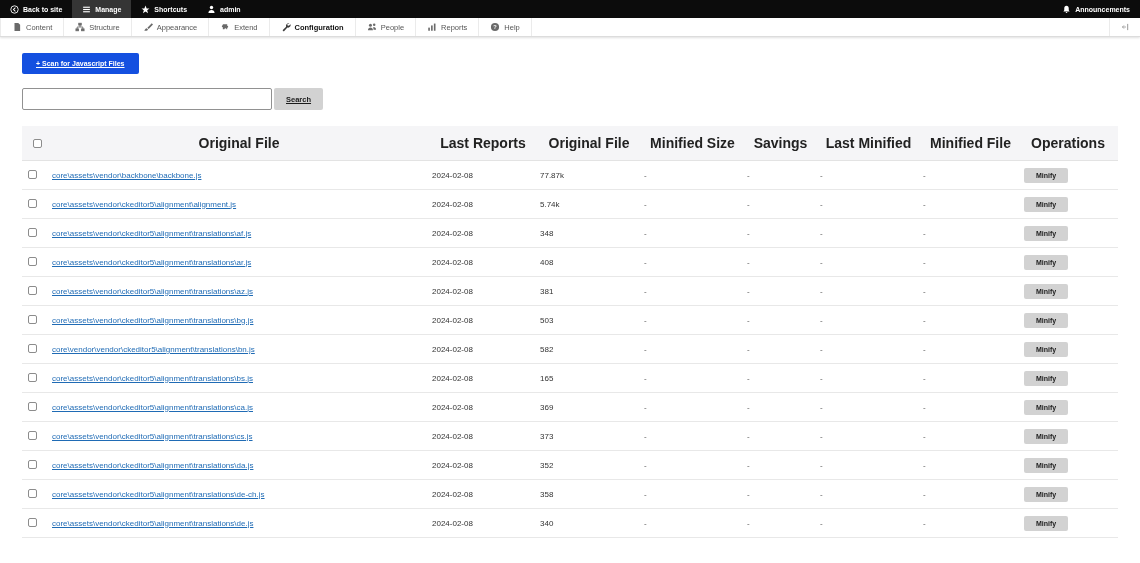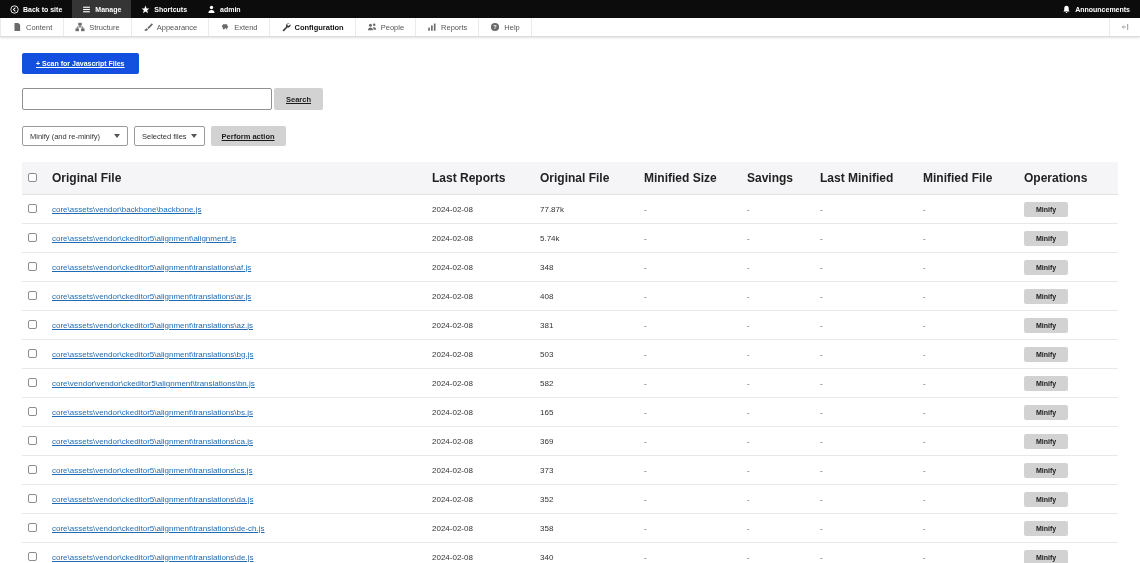--- a/index.html
+++ b/index.html
@@ -49,21 +49,21 @@
   .fake-select .caret{width:0;height:0;border-left:3px solid transparent;
     border-right:3px solid transparent;border-top:4px solid #555;margin-left:8px;}
   .sel-action{width:106px;justify-content:space-between;}
   .sel-files{margin-left:6px;}
   .sel-files .caret{margin-left:4px;}
   .perform-btn{height:20px;margin-left:6px;padding:0 11px;font-size:7.5px;}
 
   
   table{margin-top:16px;border-collapse:collapse;table-layout:fixed;width:1096px;font-size:8px;}
   thead tr{background:#f5f5f7;}
-  th{text-align:left;font-size:12px;color:#222;font-weight:bold;padding:9px 6px 9px 0;}
+  th{text-align:center;font-size:14px;color:#222;font-weight:bold;padding:9px 6px 9px 0;}
   th.cb-cell,td.cb-cell{padding-left:6px;}
   td{padding:0 6px 0 0;height:29px;border-bottom:1px solid #e8e8e8;color:#333;vertical-align:middle;}
   thead th{border-bottom:1px solid #e3e3e3;}
   a.file-link{color:var(--link);text-decoration:underline;cursor:pointer;}
   .dash{color:#555;}
   .cb{width:9px;height:9px;border:1px solid #8c8c8c;border-radius:2px;background:#fff;
     display:inline-block;cursor:pointer;}
   .minify-btn{background:var(--gray-btn);border:none;border-radius:2px;font-weight:bold;
     font-size:7px;color:#1b1b1b;padding:4px 12px;cursor:pointer;font-family:inherit;}
 </style>
@@ -214,31 +214,20 @@
 
 <div class="content">
 
   <button class="btn btn-primary">+ Scan for Javascript Files</button>
 
   <div class="search-row">
     <input class="search-input" type="text" placeholder="" style="">
     <button class="btn btn-gray search-btn">Search</button>
   </div>
 
-  <div class="action-row">
-    <div class="fake-select sel-action">
-      <span>Minify (and re-minify)</span>
-      <span class="caret"></span>
-    </div>
-    <div class="fake-select sel-files">
-      <span>Selected files</span>
-      <span class="caret"></span>
-    </div>
-    <button class="btn btn-gray perform-btn">Perform action</button>
-  </div>
 
   <table>
     <colgroup>
       <col style="width:30px">
         <col style="width:380px">
         <col style="width:108px">
       <col style="width:104px">
         <col style="width:103px">
         <col style="width:73px">
       <col style="width:103px">

